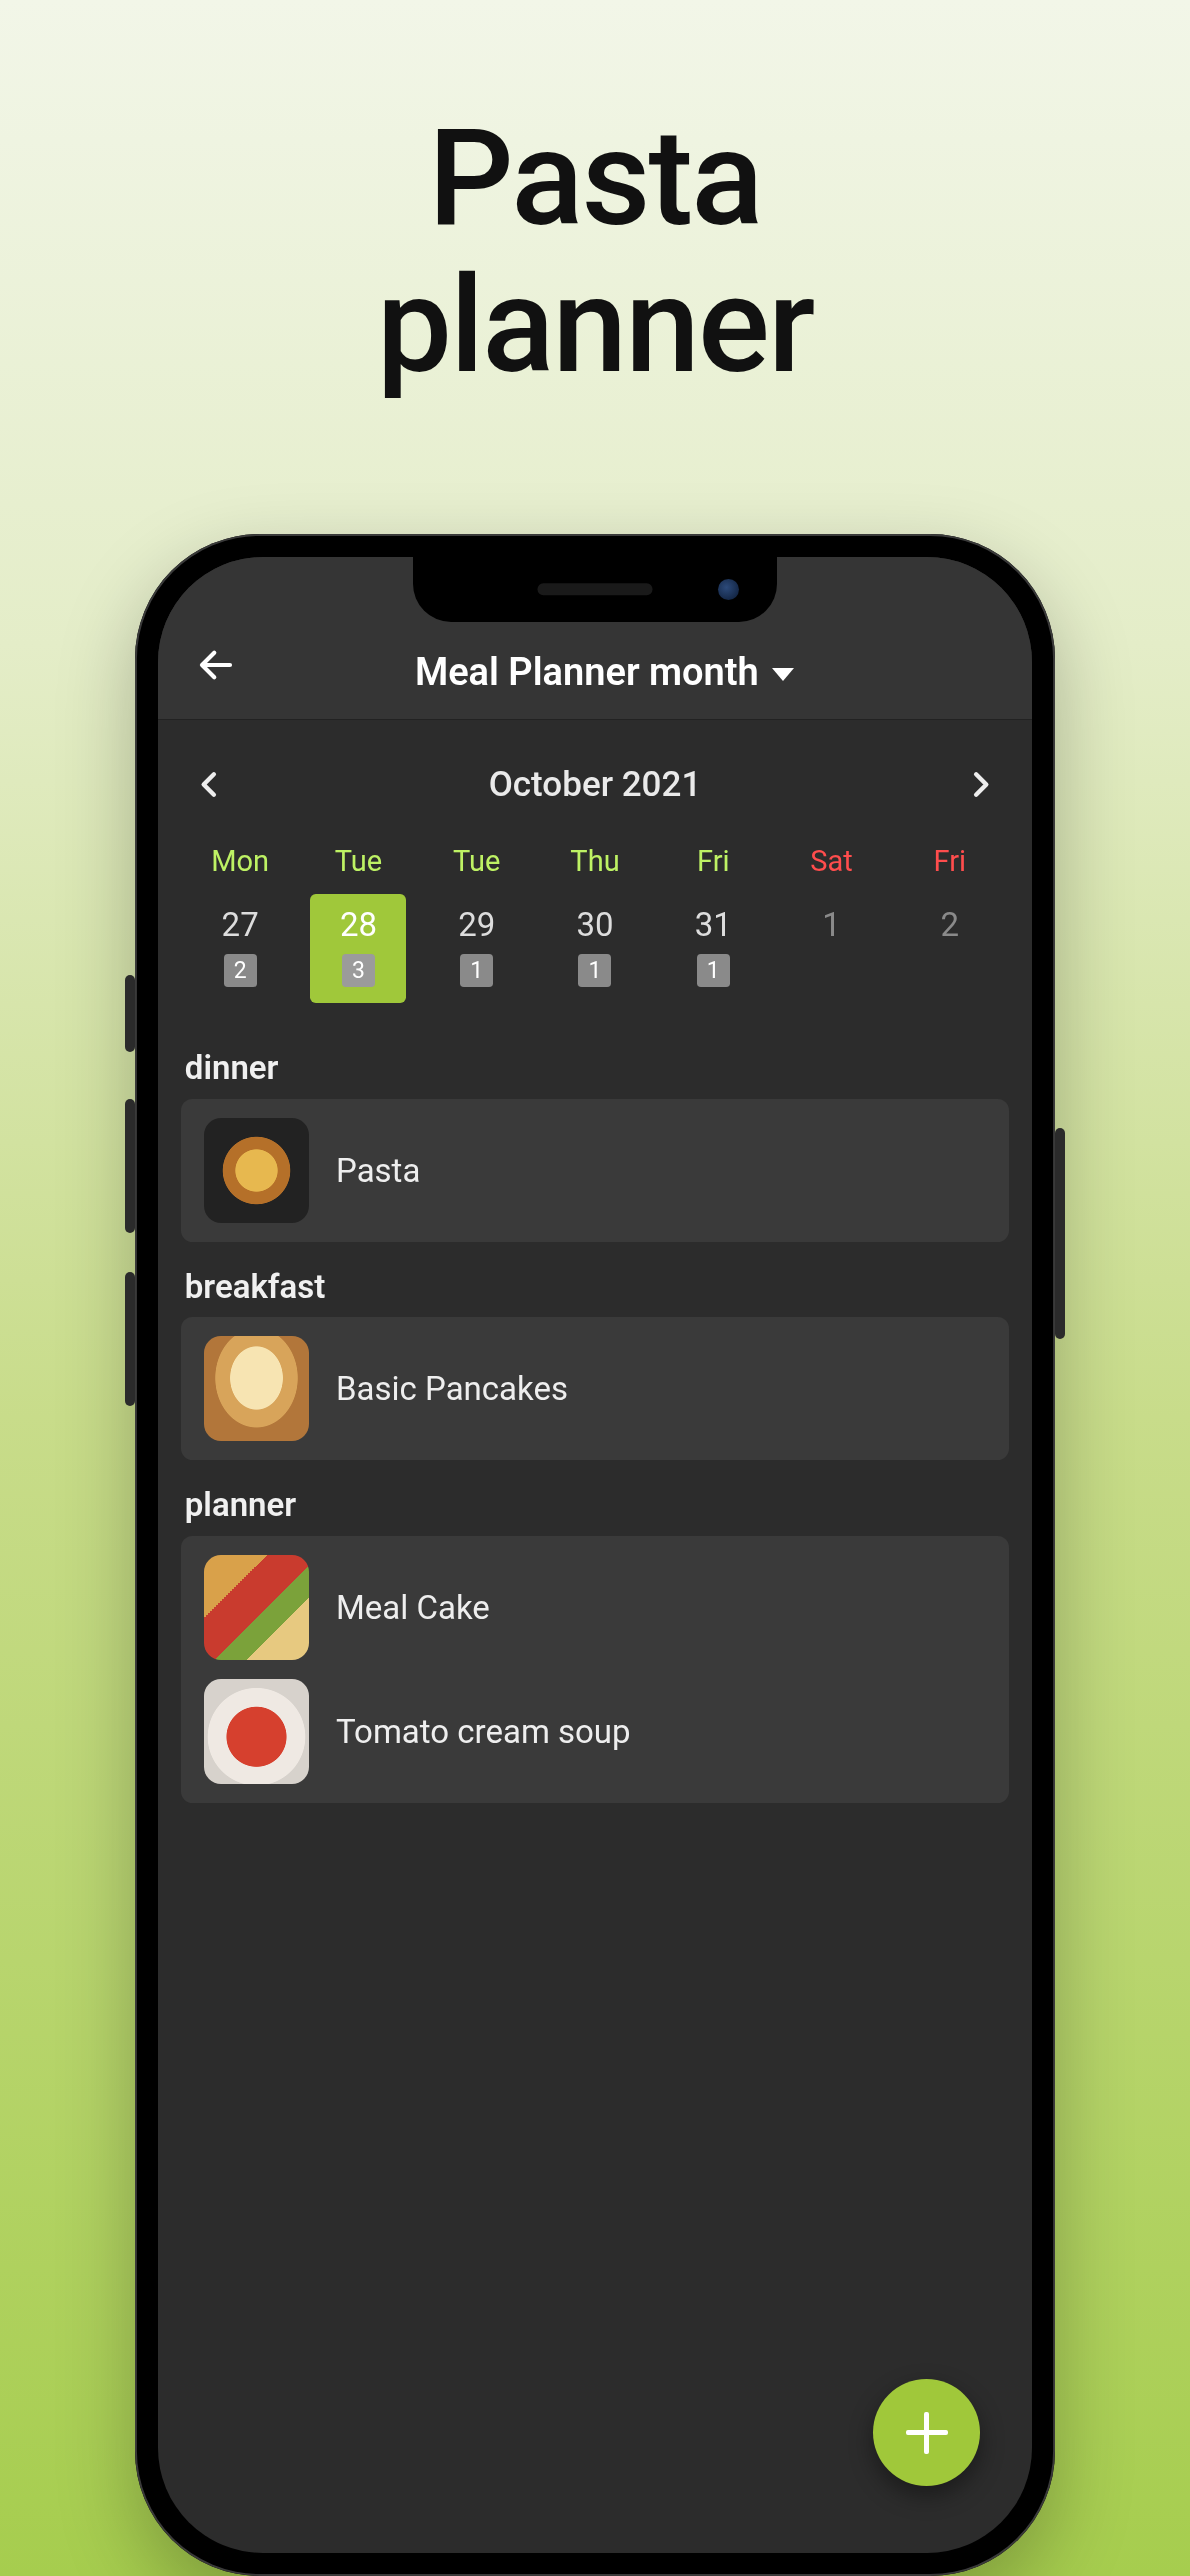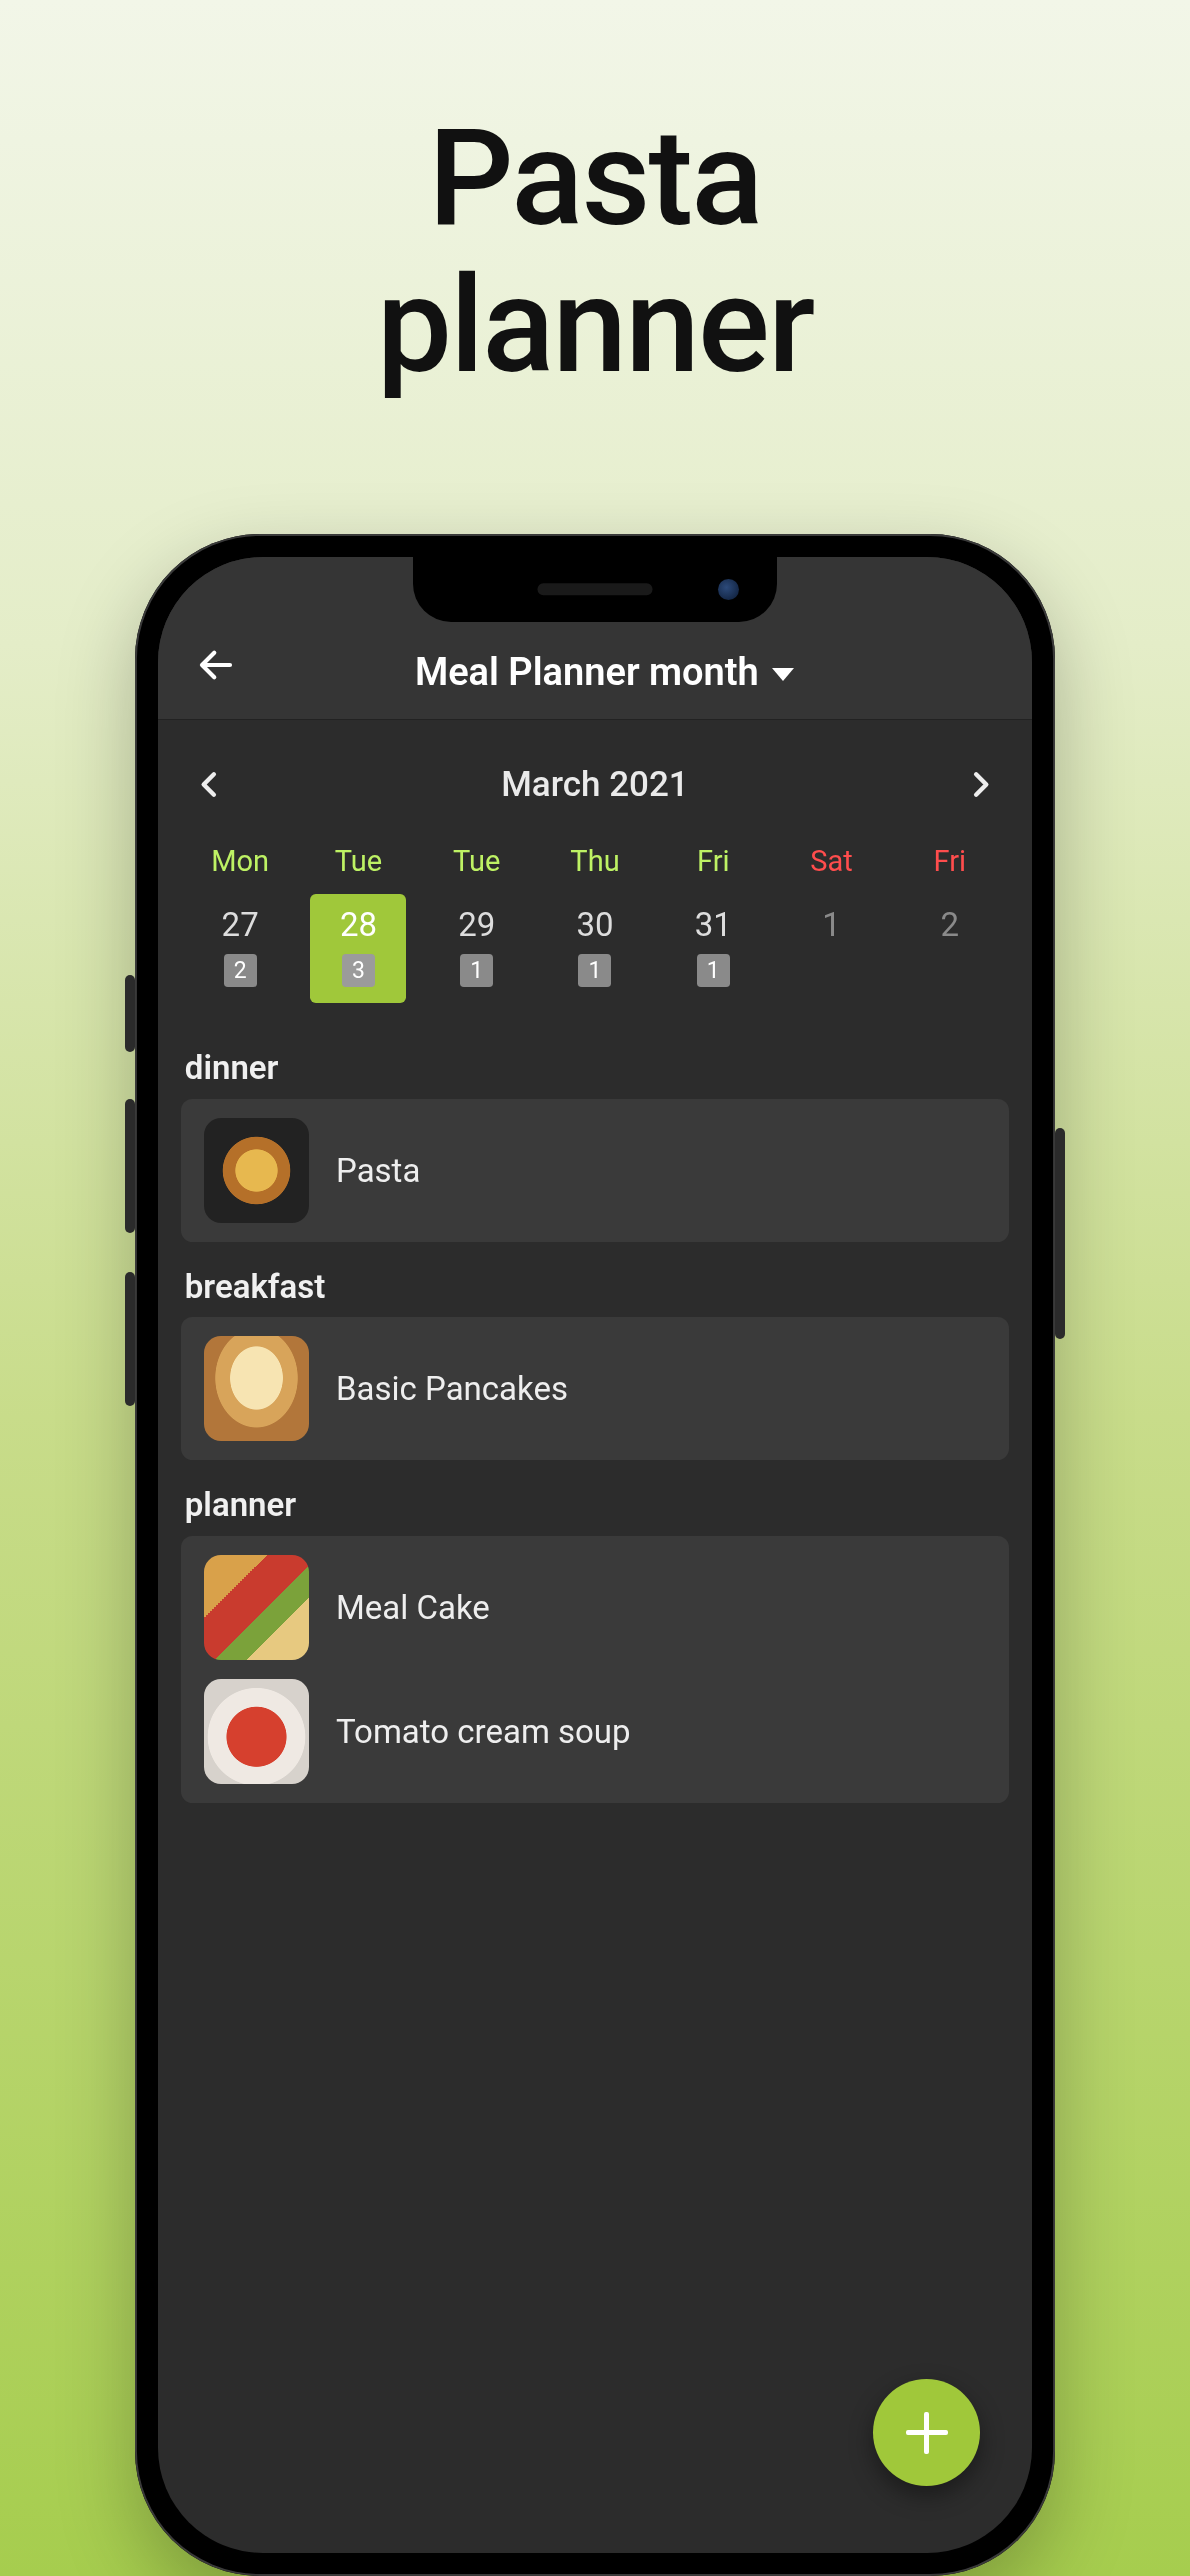--- a/index.html
+++ b/index.html
@@ -220,21 +220,21 @@
         </div>
       </div>
 
       <div class="calendar">
         <div class="month-row">
           <div class="chevron">
             <svg width="35" height="35" viewBox="0 0 24 24">
               <path d="M15 5l-7 7 7 7" stroke="#eee" stroke-width="3" fill="none" stroke-linecap="round" stroke-linejoin="round"></path>
             </svg>
           </div>
-          <div class="month-label">March 2021</div>
+          <div class="month-label">October 2021</div>
           <div class="chevron">
             <svg width="35" height="35" viewBox="0 0 24 24">
               <path d="M9 5l7 7-7 7" stroke="#eee" stroke-width="3" fill="none" stroke-linecap="round" stroke-linejoin="round"></path>
             </svg>
           </div>
         </div>
 
         <div class="week-header" id="dow-row">
             <div class="dow">Mon</div>
             <div class="dow">Tue</div>

